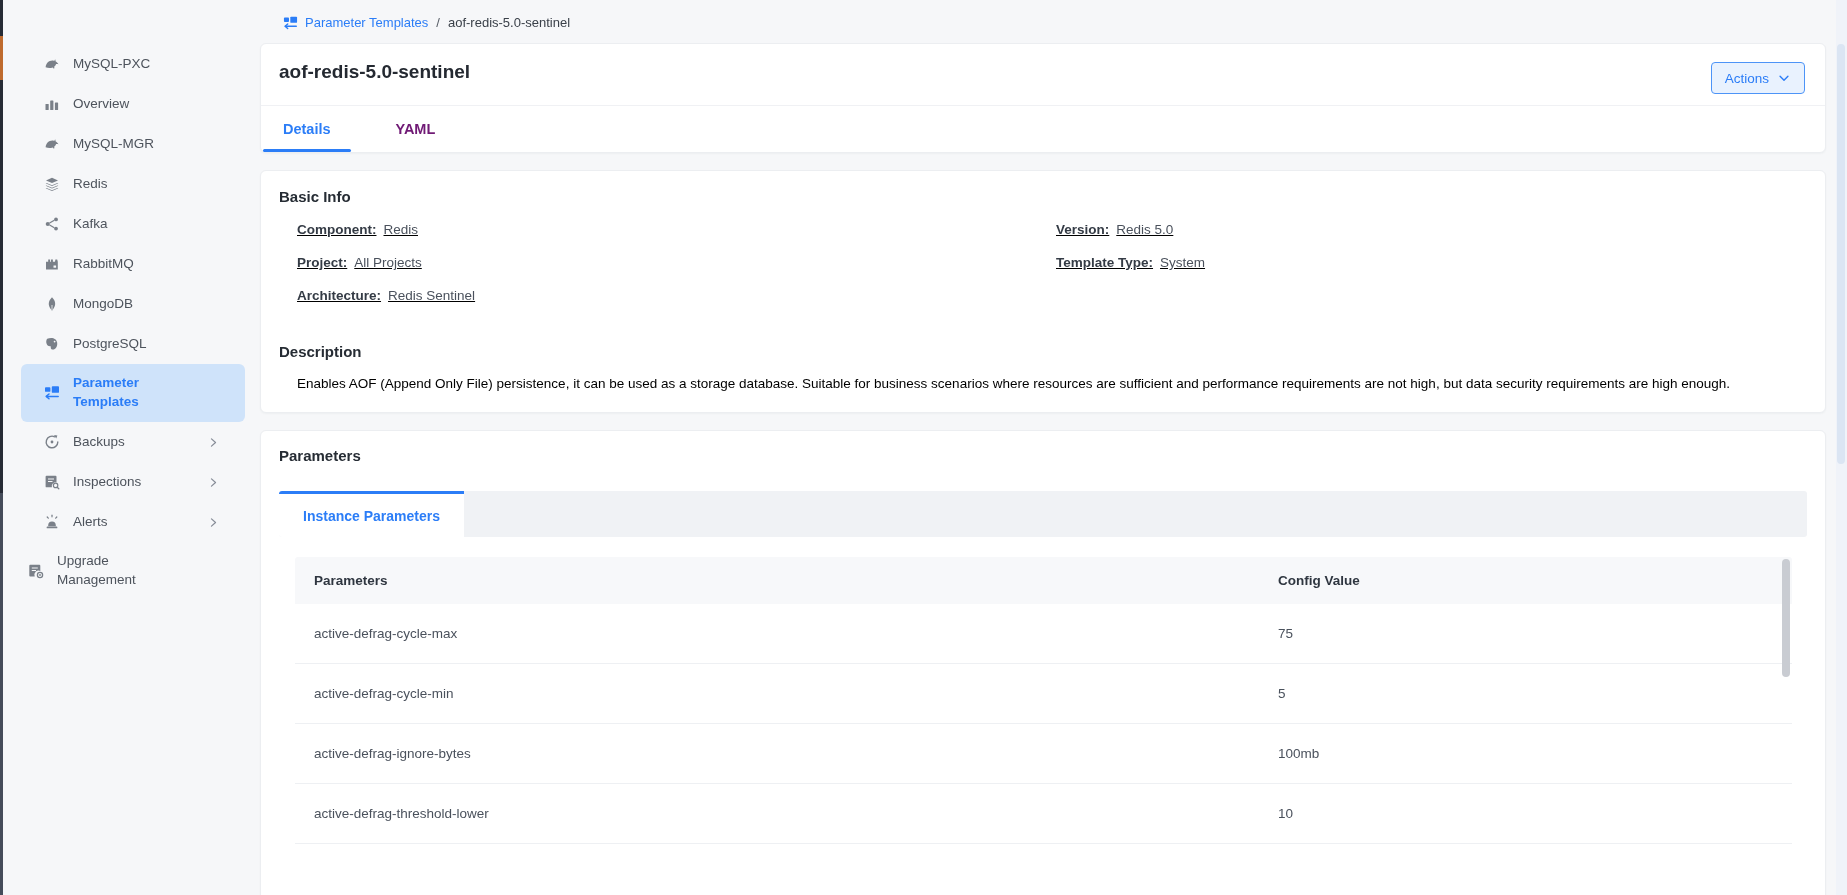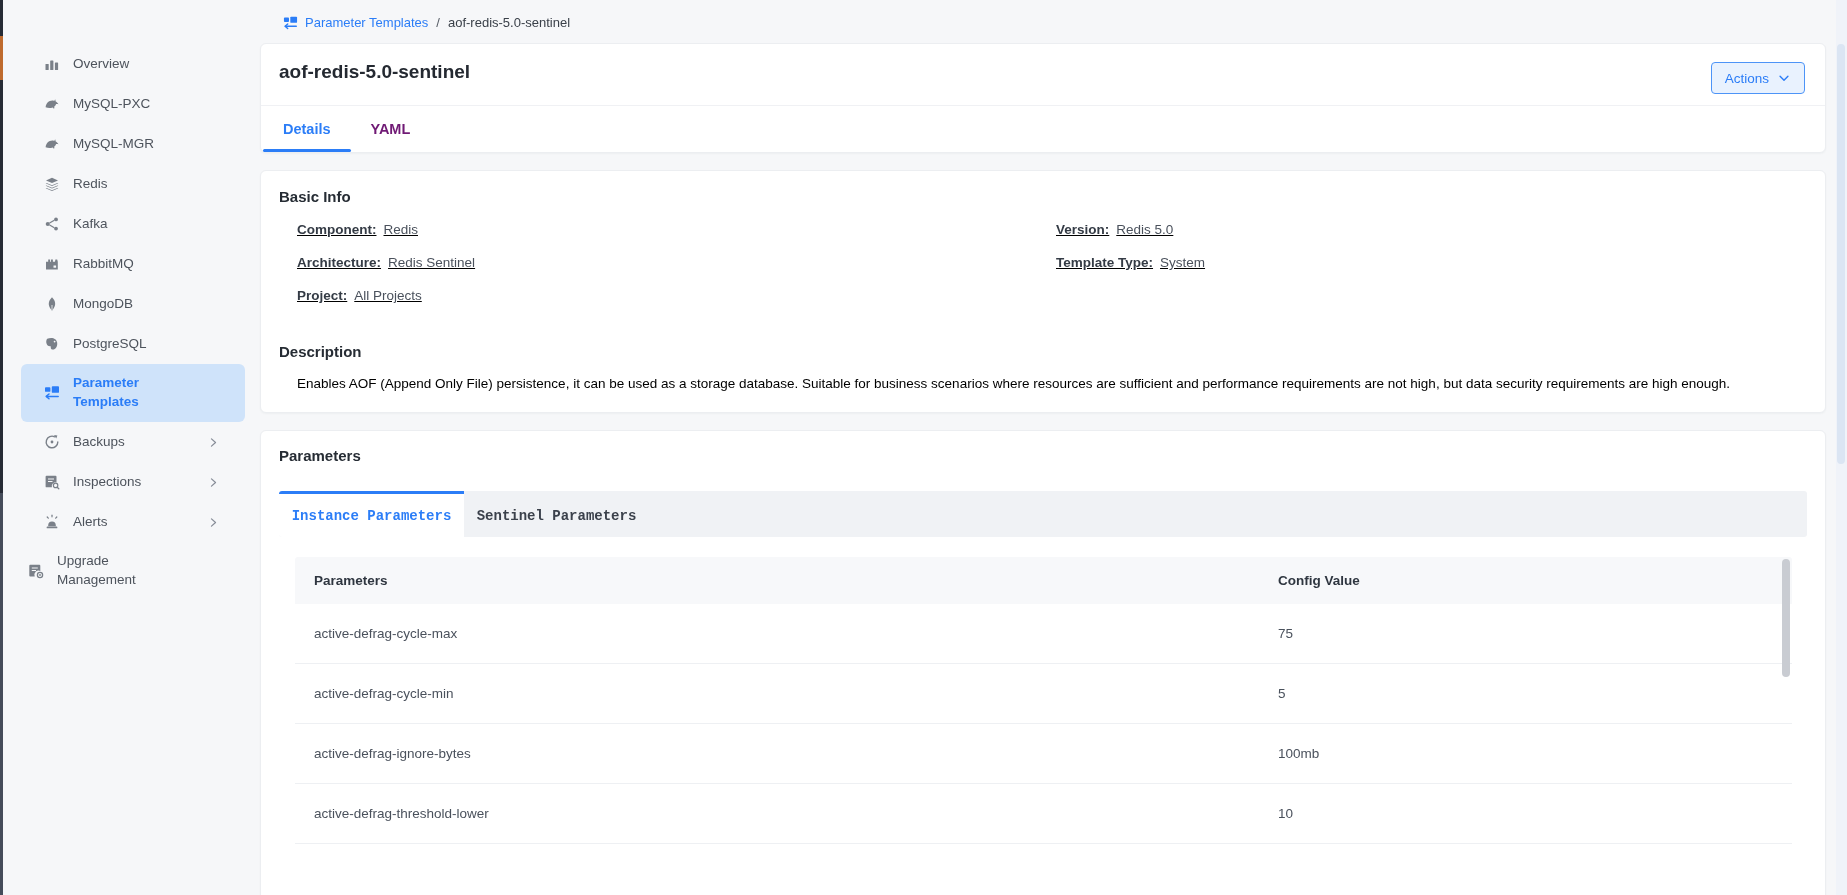--- a/index.html
+++ b/index.html
@@ -41,21 +41,21 @@
     border-radius:6px;box-sizing:border-box;box-shadow:0 1px 2px rgba(30,40,60,.04);}
   .card-header{top:43px;height:110px;}
   .title-row{height:62px;box-sizing:border-box;padding:15px 18px 0;border-bottom:1px solid #f0f1f4;
     position:relative;}
   .page-title{margin:0;font-size:19px;font-weight:600;color:#242931;line-height:26px;}
   .actions-btn{position:absolute;top:18px;right:20px;height:32px;padding:0 13px;display:flex;
     align-items:center;gap:8px;background:#e9f2fe;border:1px solid #4d94f7;border-radius:4px;
     color:#2b7df7;font-size:13.5px;font-weight:500;cursor:pointer;
     font-family:"Liberation Sans","DejaVu Sans",sans-serif;}
   .actions-btn .cdown{display:inline-flex;}
-  .hdr-tabs{display:flex;height:46px;align-items:stretch;padding-left:2px;}
+  .hdr-tabs{display:flex;height:46px;align-items:stretch;padding-left:2px;gap:25px;}
   .hdr-tab{display:flex;align-items:center;padding:0 20px;font-size:14.5px;font-weight:600;
     color:#701a75;cursor:pointer;position:relative;}
   .hdr-tab.active{color:#2b7df7;}
   .hdr-tab.active::after{content:"";position:absolute;left:0;right:0;bottom:0;height:3px;
     background:#2b7df7;border-radius:2px;}
 
   .card-info{top:170px;height:243px;padding:15px 18px;}
   .sec-h{margin:0;font-size:15px;font-weight:700;color:#262c34;line-height:21px;}
   .info-cols{display:flex;padding-left:18px;margin-top:13px;text-decoration:underline;}
   .info-col.left{width:759px;}
@@ -63,21 +63,21 @@
   .info-field .f-label{font-weight:600;color:#343b45;}
   .info-field .f-value{color:#4a515c;margin-left:7px;}
   .desc-h{margin-top:22px;}
   .desc-text{margin:12px 0 0;padding-left:18px;font-size:13.5px;color:#000000;line-height:19px;}
 
   .card-params{top:430px;height:480px;padding:14px 18px;}
   .param-tabs{margin-top:25px;height:46px;background:#f0f2f5;display:flex;border-radius:3px;
     overflow:hidden;}
   .p-tab{width:185px;display:flex;align-items:center;justify-content:center;font-size:14px;
     font-weight:600;color:#3b414b;cursor:pointer;border-top:3px solid transparent;
-    box-sizing:border-box;font-family:Liberation Mono, monospace;}
+    box-sizing:border-box;}
   .p-tab.active{background:#fff;border-top-color:#2b7df7;color:#2b7df7;}
 
   .tbl{margin:20px 15px 0 16px;position:relative;}
   .tbl-head{display:flex;height:47px;align-items:center;background:#f7f8fa;
     border-radius:3px 3px 0 0;font-size:13.5px;font-weight:600;color:#2f3640;}
   .c1{width:983px;padding-left:19px;box-sizing:border-box;flex:none;}
   .c2{flex:1;}
   .tbl-row{display:flex;height:59px;align-items:center;border-bottom:1px solid #eef0f3;
     font-size:13.5px;color:#4a515c;background:#fff;}
   .tbl-scroll{position:absolute;top:2px;right:2px;width:8px;height:118px;background:#c9ccd2;
@@ -96,36 +96,36 @@
   <div class="rail">
     <div class="orange"></div>
     <div class="lower"></div>
   </div>
 
   <aside class="sidebar">
     <nav id="side-nav">
         <div class="side-item">
           <span class="ico">
             <svg viewBox="0 0 16 16" width="16" height="16">
+              <path fill="currentColor" d="M1.6 11.2c.5-4.6 4.5-7.6 8.6-6.3l1-1.6.5 2.2c1.2.6 2.2 1.5 2.8 2.8-.9-.3-1.7-.4-2.4-.2-.3 1-.9 1.9-1.8 2.5.2.8.1 1.6-.3 2.4-.4-.7-.9-1.2-1.5-1.5-2 .8-4.6.7-6.9-.3z"></path>
+            </svg>
+          </span>
+          <span class="lbl">MySQL-PXC</span>
+        </div>
+        <div class="side-item">
+          <span class="ico">
+            <svg viewBox="0 0 16 16" width="16" height="16">
               <g fill="currentColor">
                 <rect x="1.5" y="8" width="3.2" height="6" rx="0.6"></rect>
                 <rect x="6.2" y="4.5" width="3.2" height="9.5" rx="0.6"></rect>
                 <rect x="10.9" y="6.5" width="3.2" height="7.5" rx="0.6"></rect>
               </g>
             </svg>
           </span>
           <span class="lbl">Overview</span>
-        </div>
-        <div class="side-item">
-          <span class="ico">
-            <svg viewBox="0 0 16 16" width="16" height="16">
-              <path fill="currentColor" d="M1.6 11.2c.5-4.6 4.5-7.6 8.6-6.3l1-1.6.5 2.2c1.2.6 2.2 1.5 2.8 2.8-.9-.3-1.7-.4-2.4-.2-.3 1-.9 1.9-1.8 2.5.2.8.1 1.6-.3 2.4-.4-.7-.9-1.2-1.5-1.5-2 .8-4.6.7-6.9-.3z"></path>
-            </svg>
-          </span>
-          <span class="lbl">MySQL-PXC</span>
         </div>
         <div class="side-item">
           <span class="ico">
             <svg viewBox="0 0 16 16" width="16" height="16">
               <path fill="currentColor" d="M1.6 11.2c.5-4.6 4.5-7.6 8.6-6.3l1-1.6.5 2.2c1.2.6 2.2 1.5 2.8 2.8-.9-.3-1.7-.4-2.4-.2-.3 1-.9 1.9-1.8 2.5.2.8.1 1.6-.3 2.4-.4-.7-.9-1.2-1.5-1.5-2 .8-4.6.7-6.9-.3z"></path>
             </svg>
           </span>
           <span class="lbl">MySQL-MGR</span>
         </div>
         <div class="side-item">
@@ -303,37 +303,36 @@
         <div class="hdr-tab active">Details</div>
         <div class="hdr-tab">YAML</div>
       </div>
   </section>
 
   <section class="card card-info">
     <h2 class="sec-h">Basic Info</h2>
     <div class="info-cols">
       <div class="info-col left" id="info-left">
           <div class="info-field"><span class="f-label">Component:</span><span class="f-value">Redis</span></div>
+          <div class="info-field"><span class="f-label">Project:</span><span class="f-value">All Projects</span></div>
           <div class="info-field"><span class="f-label">Architecture:</span><span class="f-value">Redis Sentinel</span></div>
-          <div class="info-field"><span class="f-label">Project:</span><span class="f-value">All Projects</span></div>
         </div>
       <div class="info-col" id="info-right">
           <div class="info-field"><span class="f-label">Version:</span><span class="f-value">Redis 5.0</span></div>
           <div class="info-field"><span class="f-label">Template Type:</span><span class="f-value">System</span></div>
         </div>
     </div>
     <h2 class="sec-h desc-h">Description</h2>
     <p class="desc-text">Enables AOF (Append Only File) persistence, it can be used as a storage database. Suitable for business scenarios where resources are sufficient and performance requirements are not high, but data security requirements are high enough.</p>
   </section>
 
   <section class="card card-params">
     <h2 class="sec-h">Parameters</h2>
     <div class="param-tabs" id="param-tabs">
         <div class="p-tab active">Instance Parameters</div>
-        <div class="p-tab">Sentinel Parameters</div>
       </div>
     <div class="tbl">
       <div class="tbl-head">
         <div class="c1">Parameters</div>
         <div class="c2">Config Value</div>
       </div>
       <div id="tbl-body">
           <div class="tbl-row">
             <div class="c1">active-defrag-cycle-max</div>
             <div class="c2">75</div>

